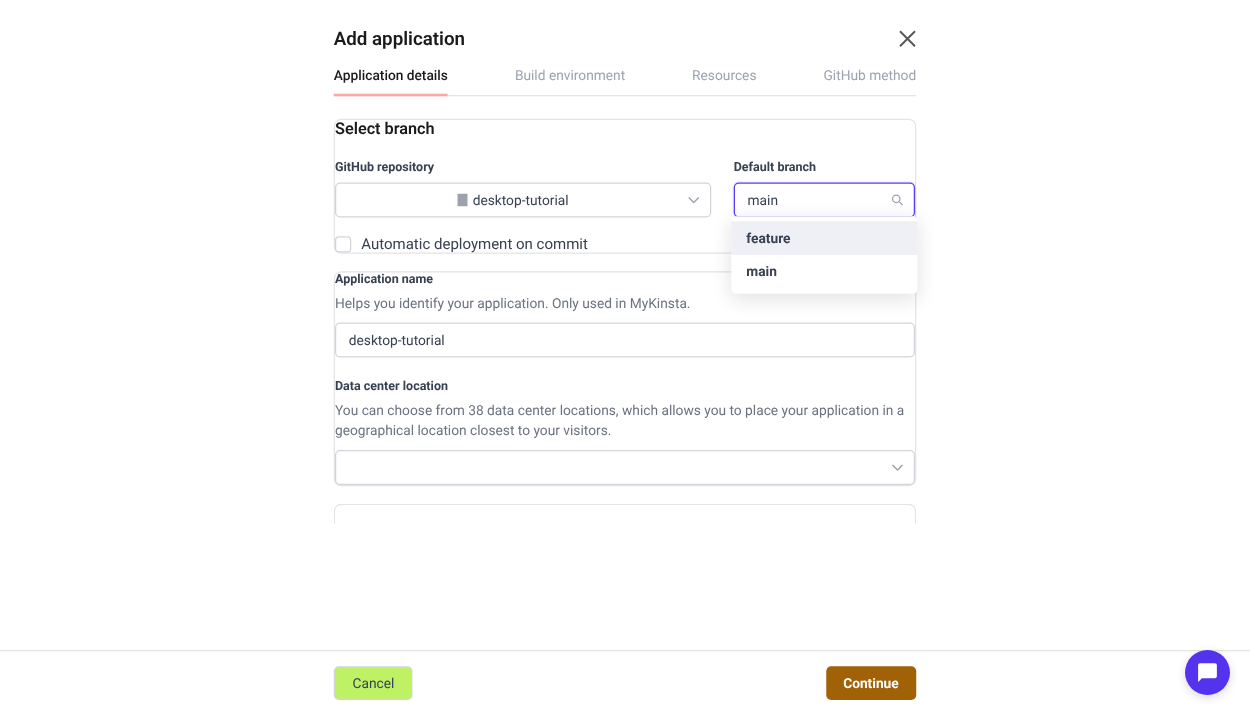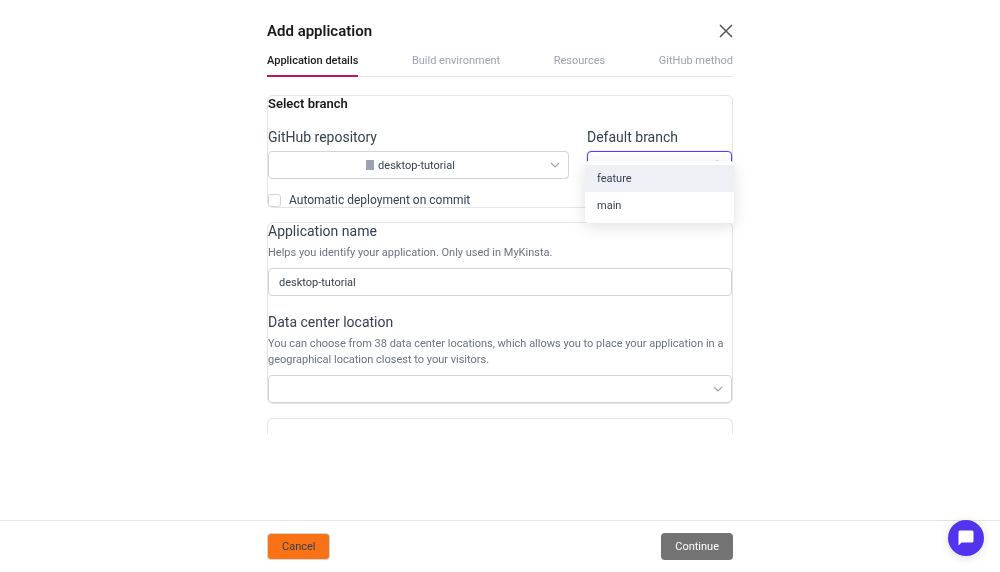--- a/index.html
+++ b/index.html
@@ -46,21 +46,21 @@
     }
     .tab {
       font-size: 11px;
       color: #9ca3af;
       padding-bottom: 8px;
       cursor: pointer;
     }
     .tab.active {
       color: #1a1a1a;
       font-weight: 500;
-      border-bottom: 2px solid #be185d;
+      border-bottom: 2px solid #fca5a5;
       margin-bottom: -1px;
     }
     .card {
       border: 1px solid #e4e4e7;
       border-radius: 6px;
       margin-bottom: 14px;
     }
     .card-title {
       font-size: 13px;
       font-weight: 600;
@@ -73,22 +73,22 @@
       margin-bottom: 14px;
     }
     .form-col {
       flex: 1;
       position: relative;
     }
     .form-col.narrow {
       flex: 0 0 145px;
     }
     .field-label {
-      font-size: 14px;
-      font-weight: 400;
+      font-size: 10px;
+      font-weight: 700;
       color: #374151;
       margin-bottom: 6px;
       display: block;
     }
     .field-help {
       font-size: 11px;
       color: #6b7280;
       margin-bottom: 8px;
       line-height: 1.4;
     }
@@ -143,28 +143,29 @@
     .branch-input {
       border: none;
       outline: none;
       width: 100%;
       font-size: 11px;
       color: #374151;
       background: transparent;
     }
     .dropdown {
       position: absolute;
-      top: 32px;
+      top: 44px;
       left: -2px;
       right: -2px;
       background: #fff;
       border-radius: 4px;
       box-shadow: 0 4px 16px rgba(0,0,0,0.12);
       z-index: 10;
       padding: 4px 0;
+      font-weight: bold;
     }
     .dropdown-item {
       font-size: 11px;
       color: #374151;
       padding: 7px 12px;
       cursor: pointer;
     }
     .dropdown-item.highlighted {
       background: #eef0f6;
     }
@@ -213,29 +214,29 @@
     .btn {
       height: 27px;
       padding: 0 14px;
       border-radius: 4px;
       font-size: 11px;
       cursor: pointer;
       display: flex;
       align-items: center;
     }
     .btn-secondary {
-      background: #f97316;
+      background: #bef264;
       border: 1px solid #d1d5db;
       color: #374151;
     }
     .btn-primary {
-      background: #737373;
+      background: #a16207;
       border: none;
       color: #fff;
-      font-weight: 400;
+      font-weight: 700;
     }
     .chat-widget {
       position: absolute;
       bottom: 16px;
       right: 16px;
       width: 36px;
       height: 36px;
       border-radius: 50%;
       background: #5333ed;
       display: flex;

